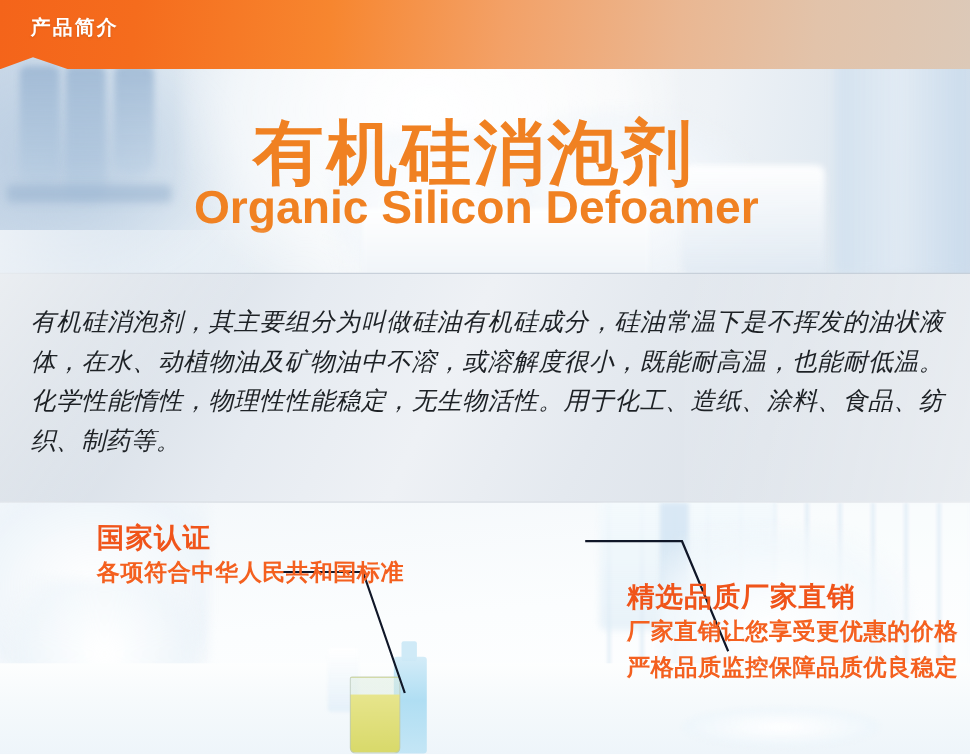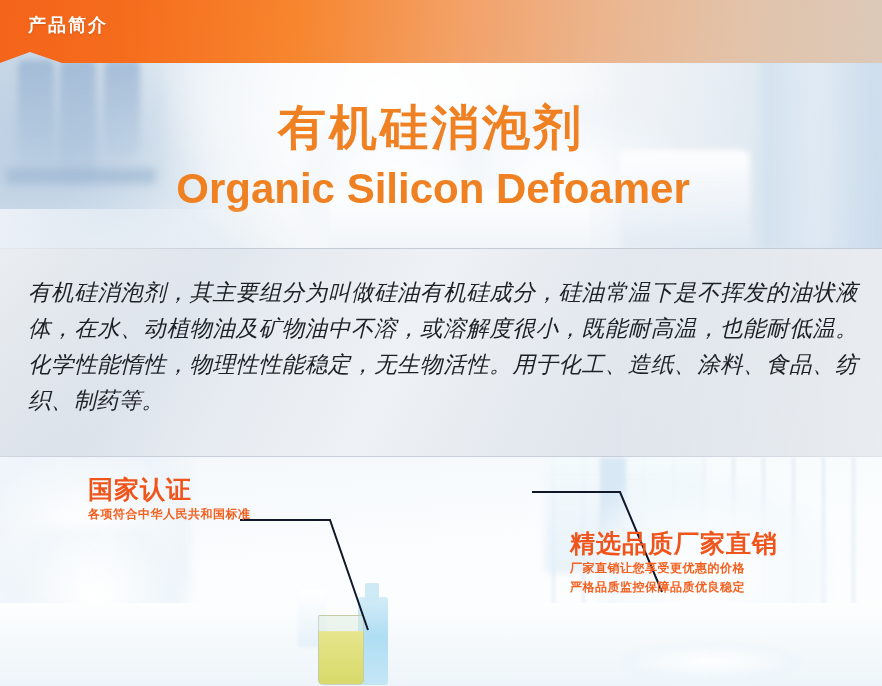--- a/index.html
+++ b/index.html
@@ -136,21 +136,21 @@
   }
 
   
   .hero-cn {
     position: absolute;
     left: 0; top: 96px;
     width: 882px;
     text-align: center;
     padding-right: 20px;
     box-sizing: border-box;
-    font-size: 48px;
+    font-size: 64px;
     font-weight: bold;
     color: #f08122;
     letter-spacing: 3px;
     white-space: nowrap;
   }
   .hero-en {
     position: absolute;
     left: 0; top: 165px;
     width: 882px;
     text-align: center;
@@ -316,21 +316,21 @@
     white-space: nowrap;
   }
   .callout .c-head {
     font-size: 25px;
     font-weight: bold;
     color: #f0541a;
     letter-spacing: 1px;
     line-height: 1.25;
   }
   .callout .c-sub {
-    font-size: 12px;
+    font-size: 21px;
     font-weight: bold;
     color: #f4601f;
     letter-spacing: .5px;
     line-height: 1.55;
   }
   .callout-left  { left: 88px; top: 474px; text-align: left; }
   .callout-right { left: 570px; top: 528px; text-align: left; }
 </style>
 </head>
 <body>

